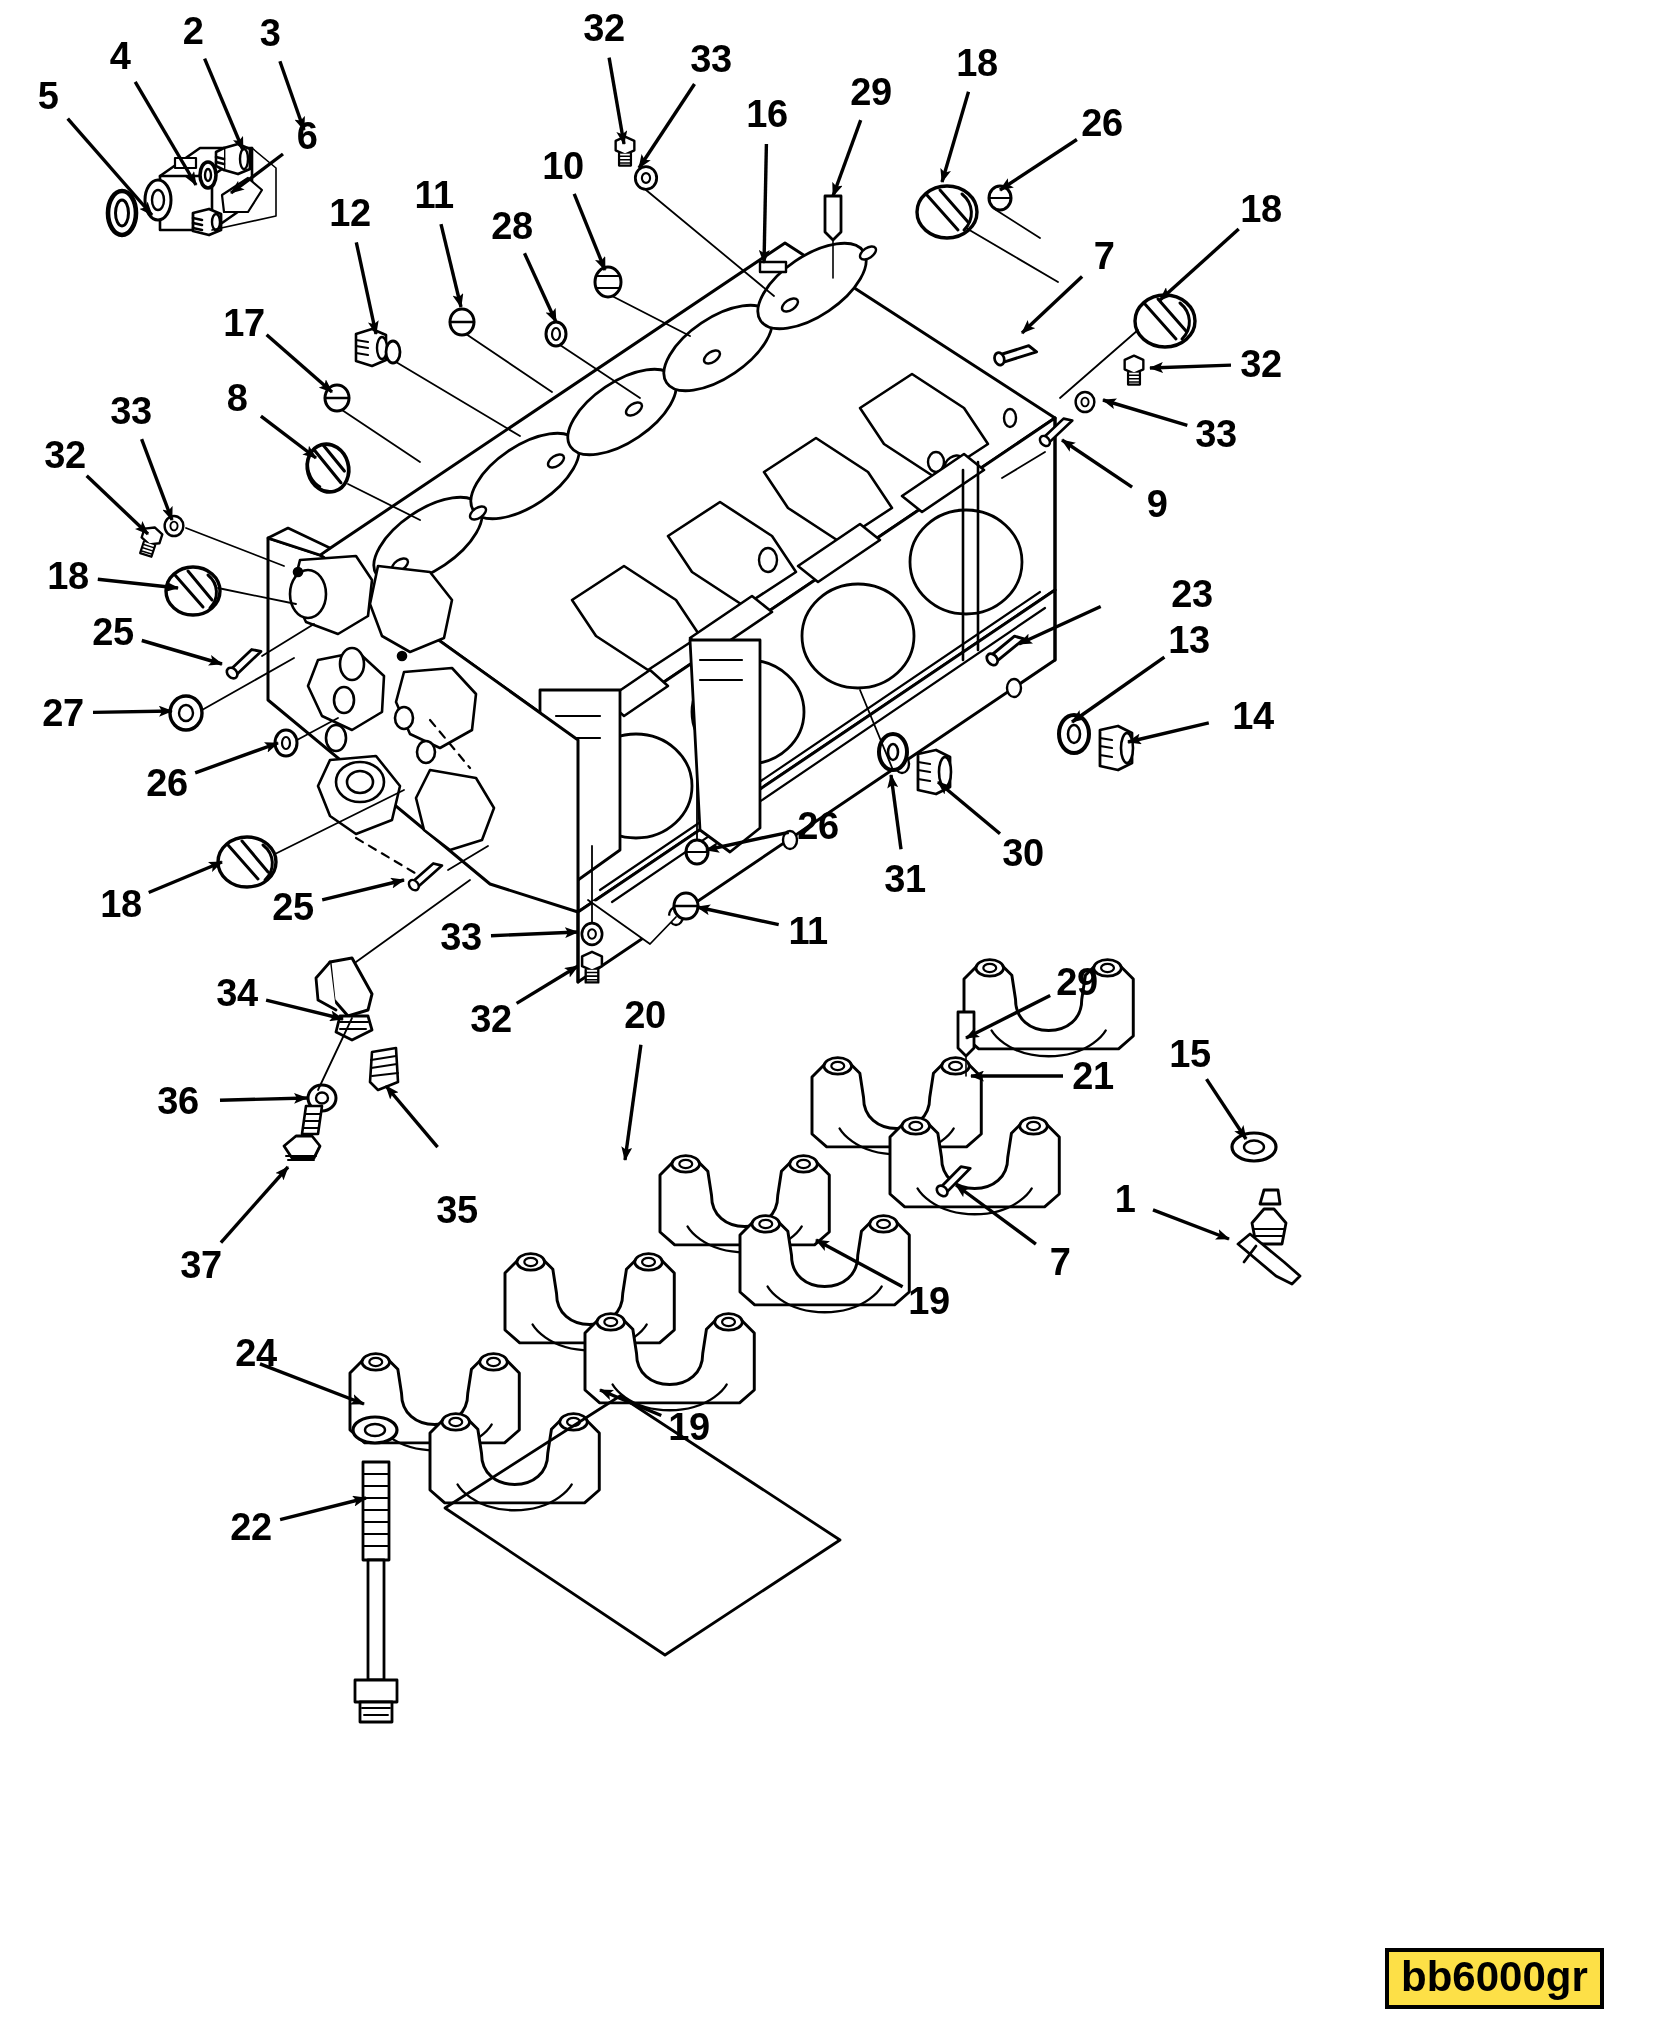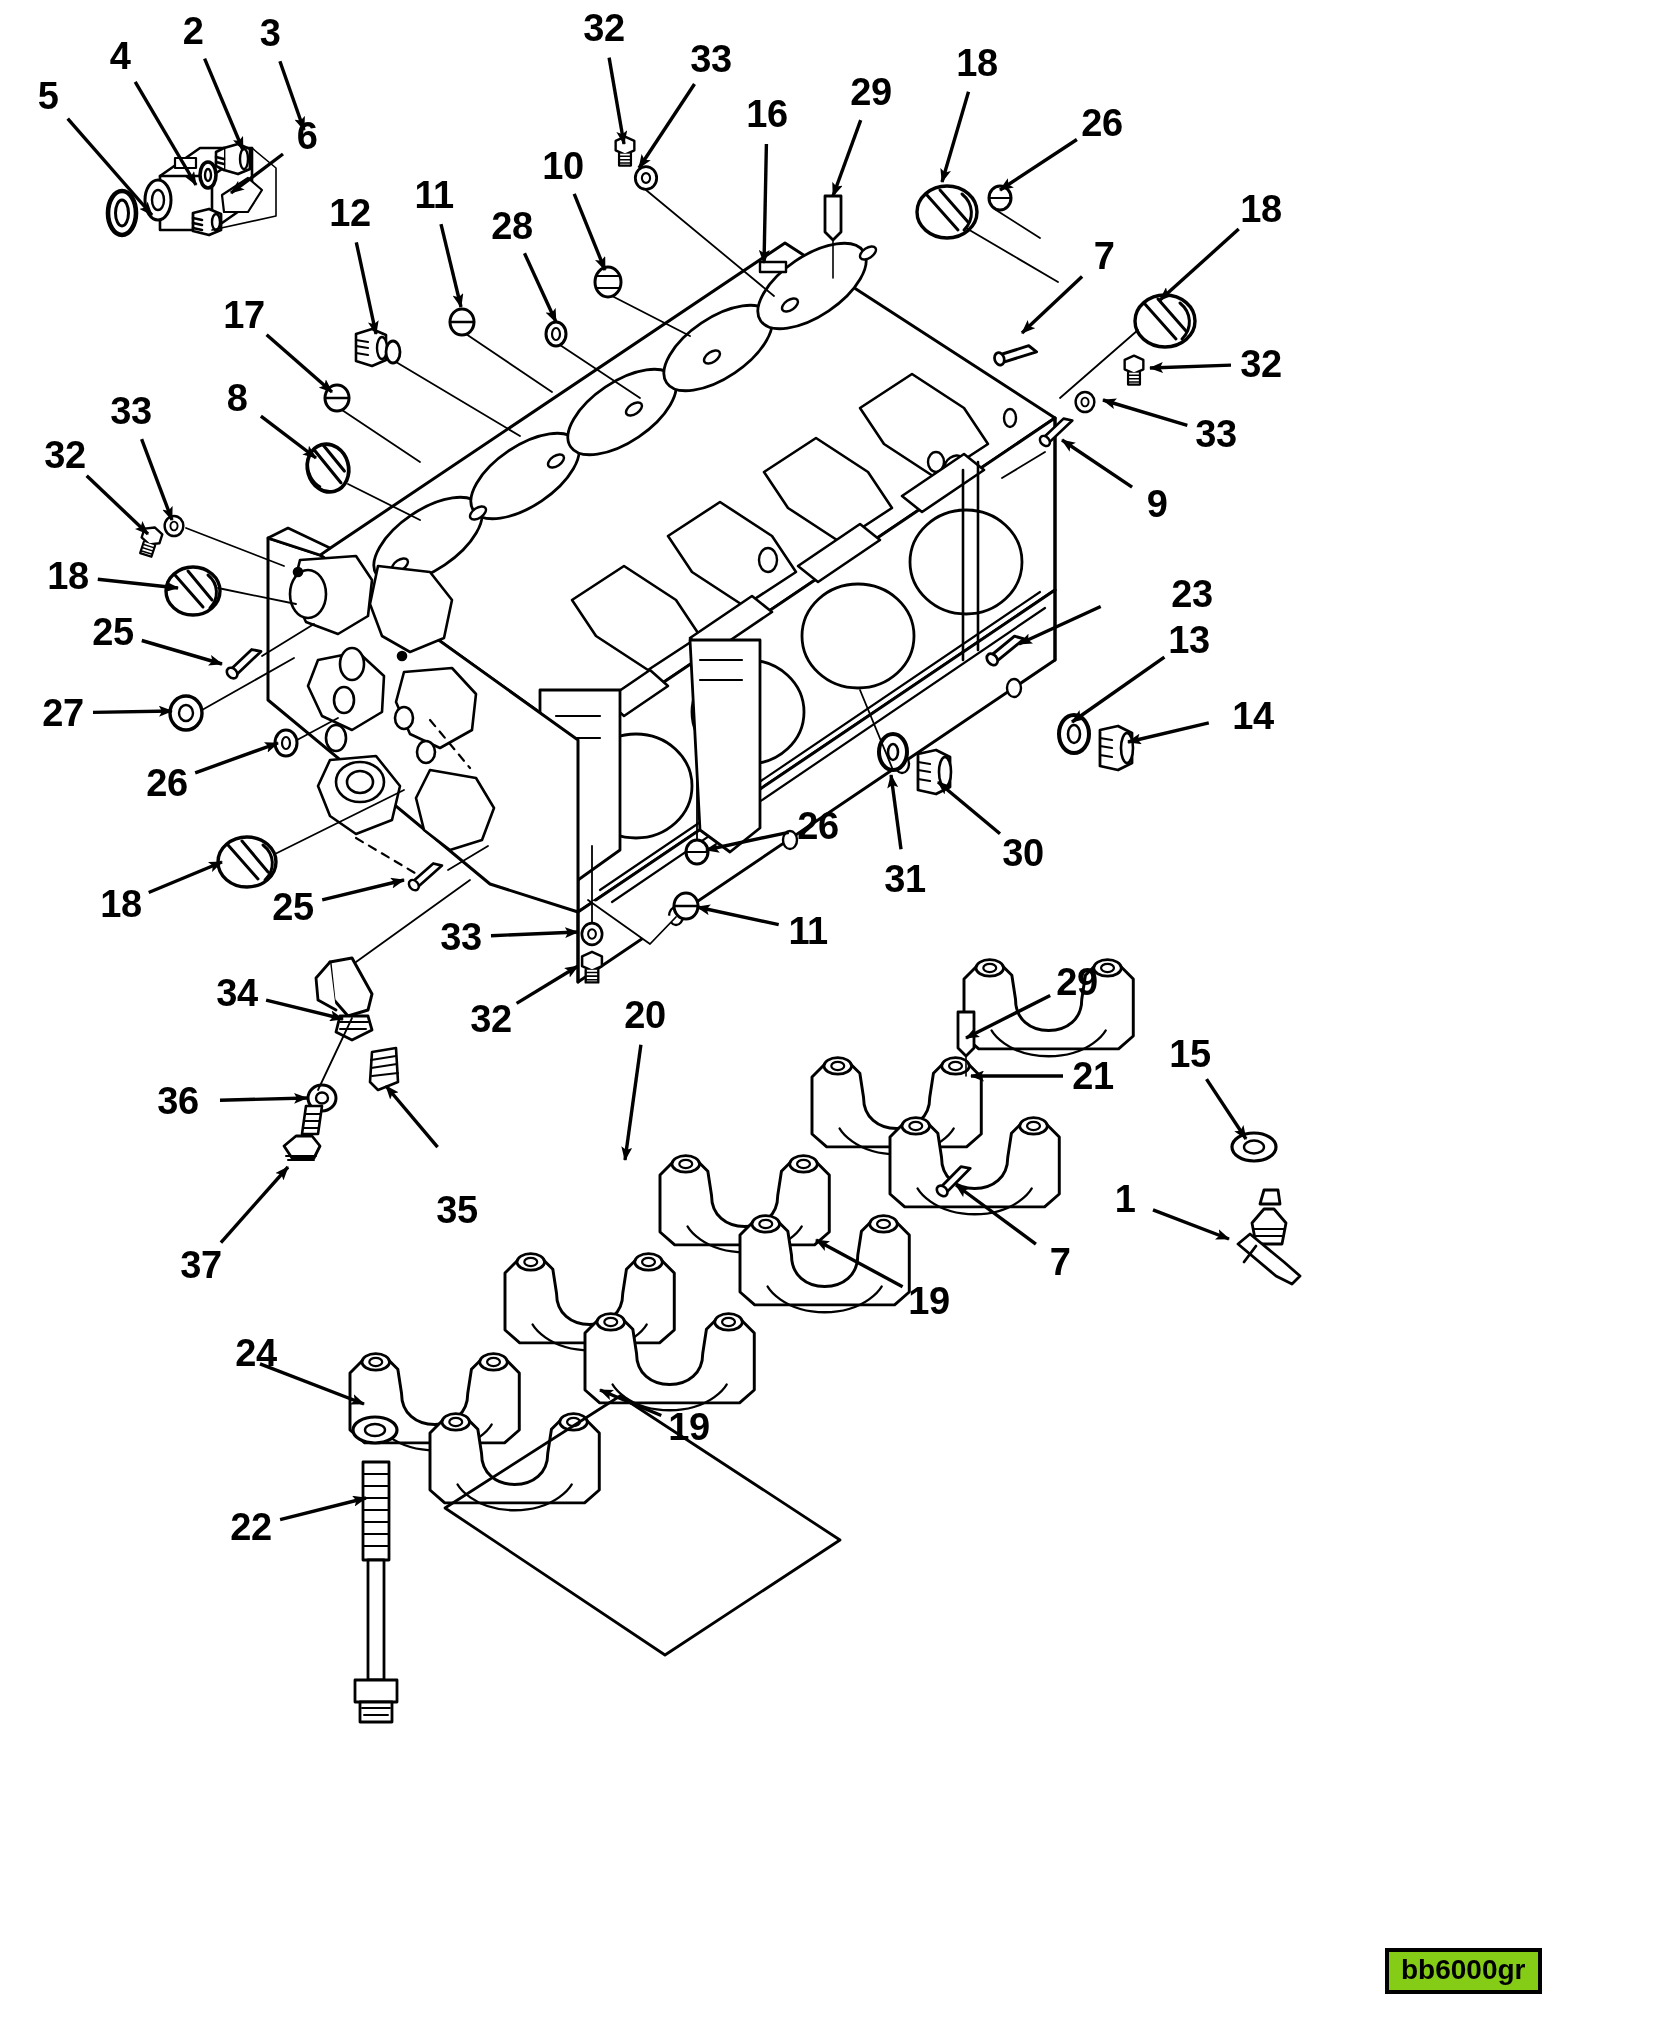--- a/index.html
+++ b/index.html
@@ -30,25 +30,25 @@
     line-height: 1;
     white-space: nowrap;
     transform: translate(-50%, -50%);
     letter-spacing: -0.5px;
   }
   #fig-id-box {
     position: absolute;
     left: 1385px;
     top: 1948px;
     border: 4px solid #000000;
-    background: #84cc16;
+    background: #fde047;
     padding: 3px 12px 6px 12px;
     font-family: "Liberation Sans", sans-serif;
     font-weight: bold;
-    font-size: 28px;
+    font-size: 42px;
     color: #000000;
     line-height: 1.05;
     white-space: nowrap;
   }
 </style>
 </head>
 <body>
 
 <div id="page">
 
@@ -587,21 +587,21 @@
       <div class="callout" style="left: 1102px; top: 123px;">26</div>
       <div class="callout" style="left: 1261px; top: 209px;">18</div>
       <div class="callout" style="left: 1104px; top: 256px;">7</div>
       <div class="callout" style="left: 1261px; top: 364px;">32</div>
       <div class="callout" style="left: 1216px; top: 434px;">33</div>
       <div class="callout" style="left: 1157px; top: 504px;">9</div>
       <div class="callout" style="left: 563px; top: 166px;">10</div>
       <div class="callout" style="left: 512px; top: 226px;">28</div>
       <div class="callout" style="left: 434px; top: 195px;">11</div>
       <div class="callout" style="left: 350px; top: 213px;">12</div>
-      <div class="callout" style="left: 244px; top: 315px;">17</div>
+      <div class="callout" style="left: 244px; top: 323px;">17</div>
       <div class="callout" style="left: 237px; top: 398px;">8</div>
       <div class="callout" style="left: 131px; top: 411px;">33</div>
       <div class="callout" style="left: 65px; top: 455px;">32</div>
       <div class="callout" style="left: 68px; top: 576px;">18</div>
       <div class="callout" style="left: 113px; top: 632px;">25</div>
       <div class="callout" style="left: 63px; top: 713px;">27</div>
       <div class="callout" style="left: 167px; top: 783px;">26</div>
       <div class="callout" style="left: 1192px; top: 594px;">23</div>
       <div class="callout" style="left: 1189px; top: 640px;">13</div>
       <div class="callout" style="left: 1238px; top: 716px; margin-left: 15px;">14</div>

